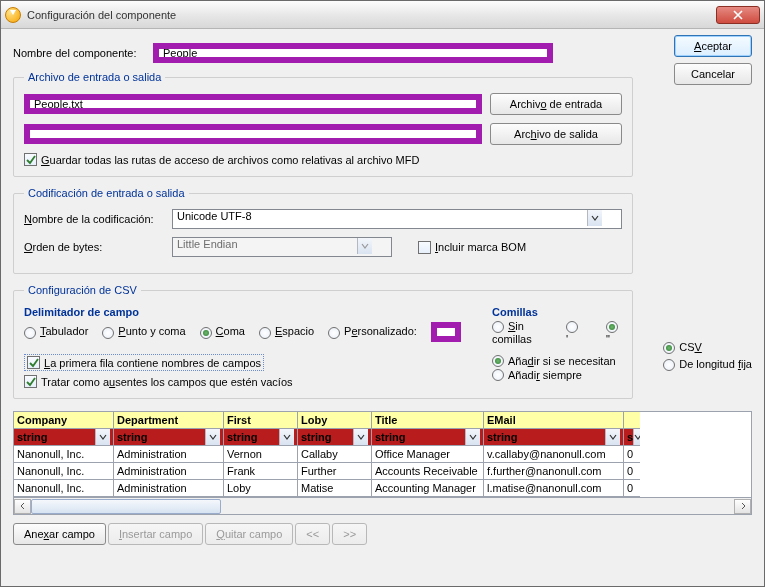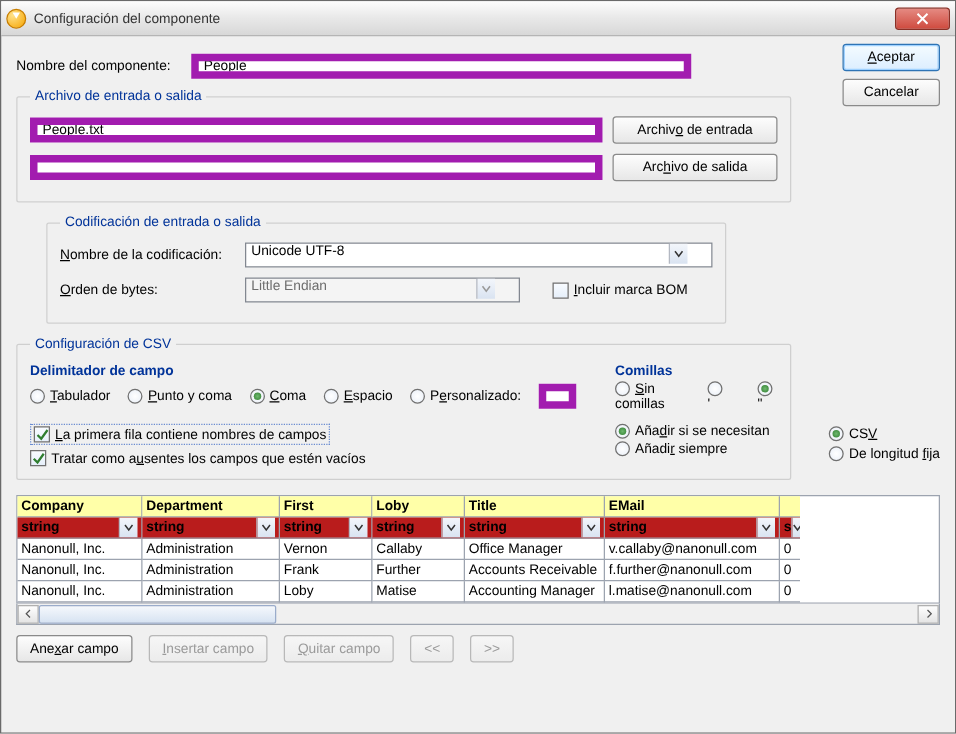--- a/index.html
+++ b/index.html
@@ -45,21 +45,21 @@
 .cell:last-child { border-right:none; }
 .head .cell { background:#ffffa8; font-weight:bold; }
 .type .cell { background:#b91c1c; font-weight:bold; justify-content:space-between; }
 .w1{width:100px}.w2{width:110px}.w3{width:74px}.w4{width:74px}.w5{width:112px}.w6{width:140px}.w7{width:16px}
 
 .hscroll { height:17px; border:1px solid #9ca3af; border-top:none; background:#f0f0f0; display:flex; align-items:center; }
 .hscroll .sbtn { width:17px; height:15px; background:linear-gradient(#fefefe,#e4e4e4); border:1px solid #b0b0b0; display:flex; align-items:center; justify-content:center; }
 .hscroll .track { flex:1; height:15px; position:relative; }
 .hscroll .thumb { position:absolute; left:0; top:0; height:15px; width:190px; background:linear-gradient(#f5f8fc,#d7e3f2); border:1px solid #9aaccb; border-radius:2px; }
 
-.bottom { margin-top:8px; display:flex; gap:13px; }
+.bottom { margin-top:8px; display:flex; gap:2px; }
 .btn.dis { color:#9a9a9a; border-color:#b8b8b8; background:linear-gradient(#f6f6f6,#ececec); }
 
 .csvfields { display:flex; gap:10px; }
 .csvfields .left-col { flex:1; }
 .delims { display:flex; gap:14px; align-items:center; margin:4px 0 10px 0; flex-wrap:wrap; }
 .cb-row { display:flex; align-items:center; margin:2px 0; }
 .subhead { color:#003399; margin-bottom:2px; display:block;font-weight:bold; }
 
 .format-col { position:absolute; right:12px; top:312px; display:flex; flex-direction:column; gap:4px; }
 u { text-decoration: underline; }
@@ -102,23 +102,31 @@
         <button class="btn" style="min-width:132px; margin-left:8px">
             <span>Archiv<u>o</u> de entrada</span>
           </button>
       </div>
       <div class="row">
         <input class="input" style="flex: 1 1 0%;" value="">
         <button class="btn" style="min-width:132px; margin-left:8px">
             <span>Arc<u>h</u>ivo de salida</span>
           </button>
       </div>
+      <div class="cb-row">
+        <span class="cb">
+            <svg viewBox="0 0 10 10">
+              <path d="M1 5 L4 8 L9 1" stroke="#2f7d2f" stroke-width="1.8" fill="none"></path>
+            </svg>
+          </span>
+        <span class="lbl"><u>G</u>uardar todas las rutas de acceso de archivos como relativas al archivo MFD</span>
+      </div>
     </fieldset>
 
-    <fieldset style="width:544px;margin-left:24px;">
+    <fieldset style="width:620px;">
       <legend>Codificación de entrada o salida</legend>
       <div class="row">
         <span class="lbl" style="width:148px"><u>N</u>ombre de la codificación:</span>
         <div class="dropdown" style="flex:1">
           <span class="val">Unicode UTF-8</span>
           <span class="arrow">
               <svg viewBox="0 0 8 8">
                 <path d="M1 2 L4 6 L7 2" stroke="#333" fill="none" stroke-width="1.2"></path>
               </svg>
             </span>

